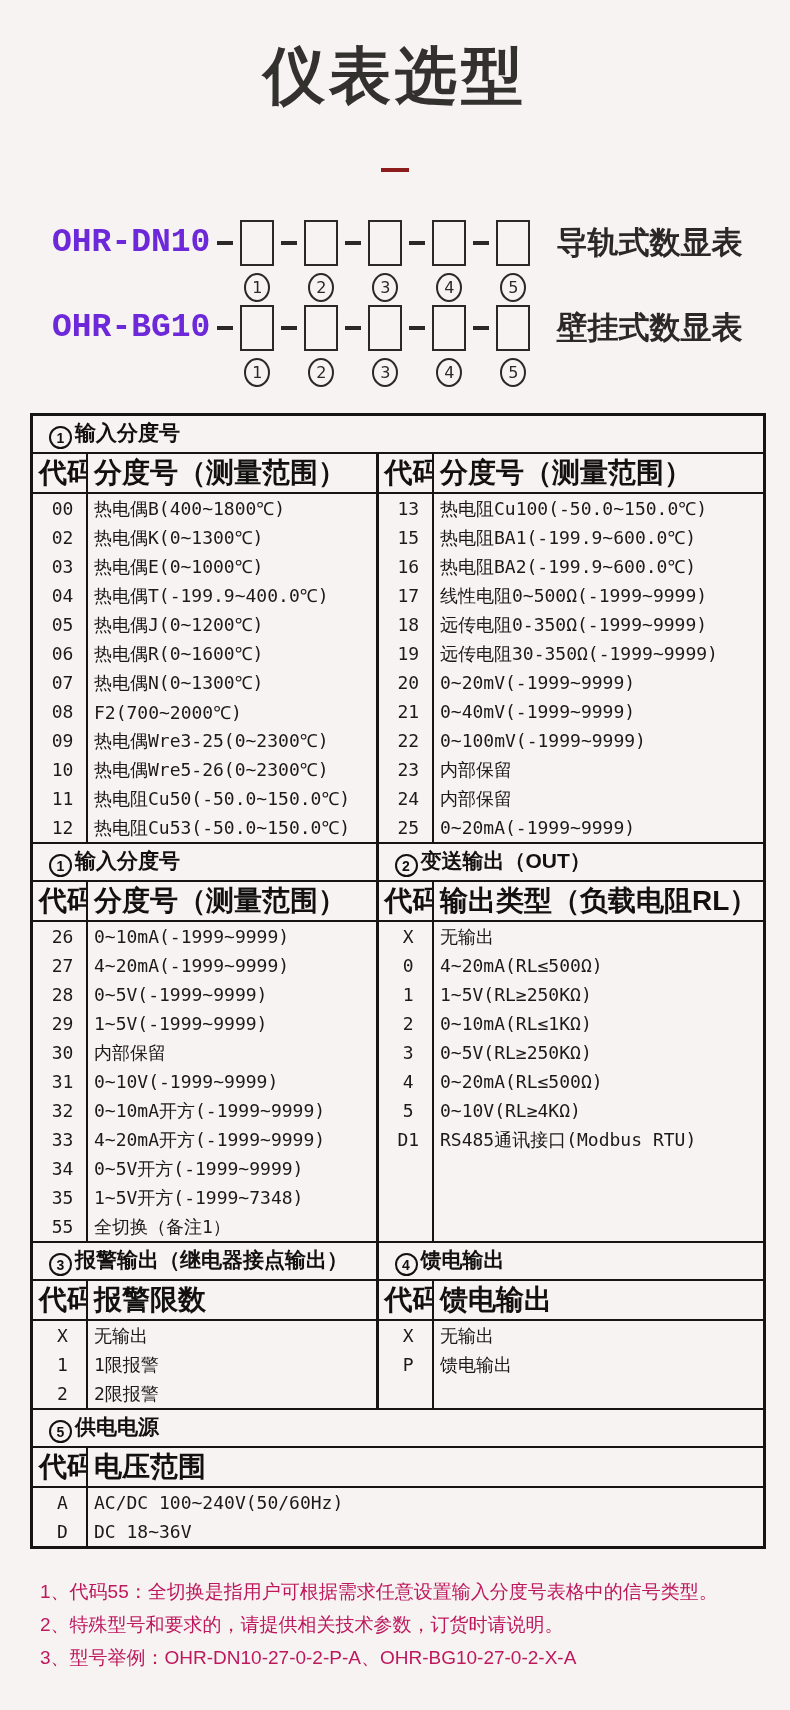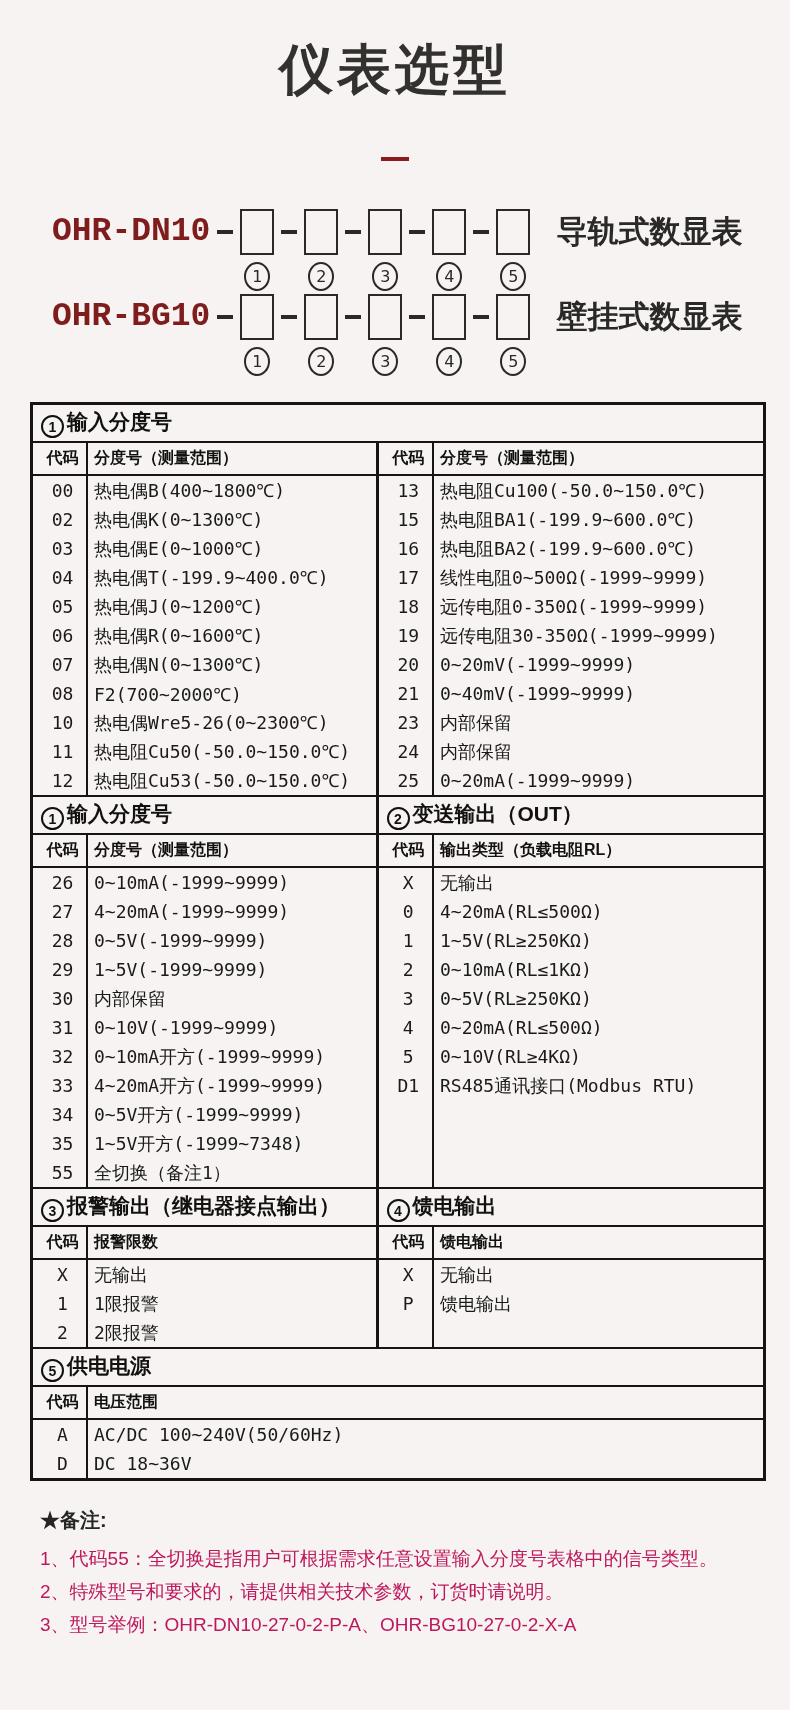--- a/index.html
+++ b/index.html
@@ -8,21 +8,21 @@
     background:#f6f3f2;
     color:#222;
     font-family:"Liberation Sans", sans-serif;
     -webkit-font-smoothing:antialiased;
   }
   
   .page-title{
     margin:34px 0 0 0;
     text-align:center;
     font-family:"DejaVu Sans", sans-serif;
-    font-size:54px;
+    font-size:62px;
     font-weight:900;
     letter-spacing:4px;
     color:#33312e;
   }
   .red-dash{
     width:28px;height:4px;
     background:#8c1b1b;
     margin:50px auto 0 auto;
   }
   
@@ -30,21 +30,21 @@
   .model-row{
     display:flex;
     align-items:flex-start;
     margin-bottom:3px;
   }
   .model-code{
     font-family:"Liberation Mono","DejaVu Sans Mono",monospace;
     font-weight:700;
     font-size:33px;
     line-height:46px;
-    color:#7f1d1d;
+    color:#6d28d9;
     letter-spacing:0px;
   }
   .dash{
     height:46px;display:flex;align-items:center;
     margin:0 7px;
   }
   .dash::after{content:"";display:block;width:16px;height:4px;background:#2a2927;}
   .slot{display:flex;flex-direction:column;align-items:center;}
   .slot .box{
     width:30px;height:42px;
@@ -92,29 +92,29 @@
     overflow:hidden;
   }
   td.bl2{border-left:2px solid #161514;}
   td.bl3{border-left:3px solid #161514;}
   tr.sec td{
     border-top:2px solid #161514;
     border-bottom:2px solid #161514;
     height:36px;
     font-weight:700;
     font-size:21px;
-    padding-left:8px;
+    padding-left:16px;
     color:#121110;
   }
   tr.sec:first-child td{border-top:none;}
   tr.colhead td{
     border-bottom:2px solid #161514;
     height:31px;
     font-weight:700;
-    font-size:16px;
+    font-size:28px;
     color:#121110;
     margin-left:40px;
   }
   tr.datarow td{
     height:29px;
     font-family:"DejaVu Sans Mono","Liberation Mono",monospace;
     font-size:18px;
     color:#1b1a19;
   }
   td.c-code{text-align:center;padding-left:0;}
@@ -268,20 +268,26 @@
           <td class="bl3 c-code">20</td>
           <td class="bl2">0~20mV(-1999~9999)</td>
         </tr>
         <tr class="datarow">
           <td class="c-code">08</td>
           <td class="bl2">F2(700~2000℃)</td>
           <td class="bl3 c-code">21</td>
           <td class="bl2">0~40mV(-1999~9999)</td>
         </tr>
         <tr class="datarow">
+          <td class="c-code">09</td>
+          <td class="bl2">热电偶Wre3-25(0~2300℃)</td>
+          <td class="bl3 c-code">22</td>
+          <td class="bl2">0~100mV(-1999~9999)</td>
+        </tr>
+        <tr class="datarow">
           <td class="c-code">10</td>
           <td class="bl2">热电偶Wre5-26(0~2300℃)</td>
           <td class="bl3 c-code">23</td>
           <td class="bl2">内部保留</td>
         </tr>
         <tr class="datarow">
           <td class="c-code">11</td>
           <td class="bl2">热电阻Cu50(-50.0~150.0℃)</td>
           <td class="bl3 c-code">24</td>
           <td class="bl2">内部保留</td>
@@ -409,19 +415,18 @@
         </tr>
         <tr class="datarow">
           <td class="c-code">D</td>
           <td colspan="3" class="bl2">DC 18~36V</td>
         </tr>
       </tbody>
   </table>
 </div>
 
 <div class="notes">
-  <div class="notes-title">★备注:</div>
   <div>
       <div class="note-line">1、代码55：全切换是指用户可根据需求任意设置输入分度号表格中的信号类型。</div>
       <div class="note-line">2、特殊型号和要求的，请提供相关技术参数，订货时请说明。</div>
       <div class="note-line">3、型号举例：OHR-DN10-27-0-2-P-A、OHR-BG10-27-0-2-X-A</div>
     </div>
 </div>
 
 </body></html>

